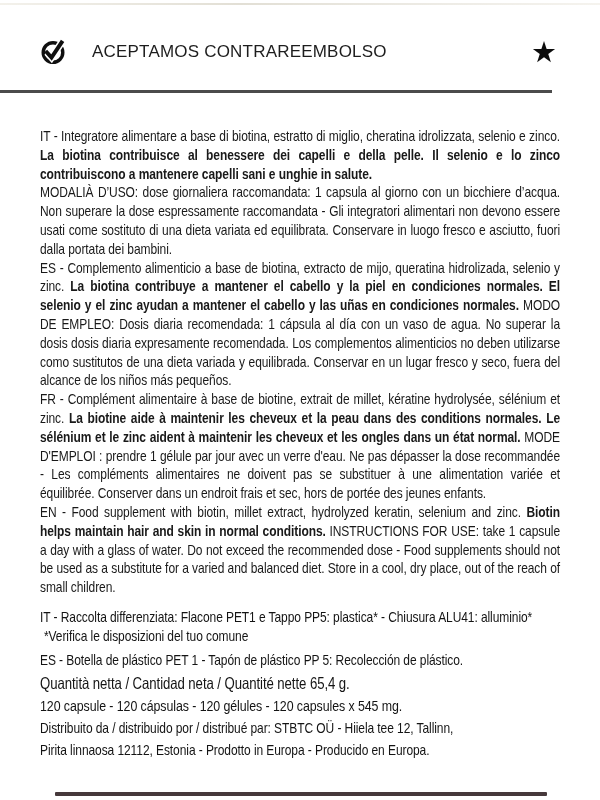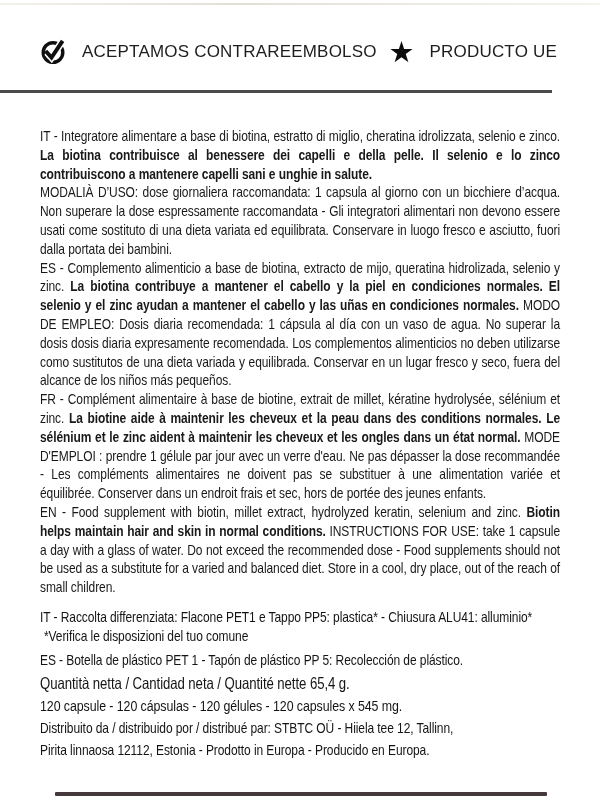--- a/index.html
+++ b/index.html
@@ -14,21 +14,21 @@
   }
   .top-faint-line {
     position: absolute; top: 3px; left: 0;
     width: 600px; height: 2px;
     background: linear-gradient(90deg, #f3f1eb, #e2dfd5 40%, #eeece6 75%, #f5f3ee);
   }
   .header {
     position: absolute; top: 38px; left: 40px; width: 517px;
     display: flex; align-items: center; justify-content: space-between;
   }
-  .badge { display: flex; align-items: center; gap: 15px; }
+  .badge { display: flex; align-items: center; gap: 25px; }
   .badge-label {
     font-size: 17px; color: #1d1d1d; letter-spacing: 0.2px; white-space: nowrap;
   }
   .check-icon { display: block; }
   .star {
     font-family: "DejaVu Sans", sans-serif;
     font-size: 29px; line-height: 26px; color: #0c0c0c;
   }
   .divider-bar {
     position: absolute; top: 90px; left: 0;
@@ -75,21 +75,20 @@
     <div class="badge">
       <svg class="check-icon" width="27" height="27" viewBox="0 0 27 27" aria-hidden="true">
         <circle cx="13" cy="14.5" r="9.8" fill="none" stroke="#0f0f0f" stroke-width="3.4"></circle>
         <path d="M7 14.5 L11.5 19.5 L21.5 4.5" fill="none" stroke="#ffffff" stroke-width="7"></path>
         <path d="M7 14.5 L11.5 19.5 L21.5 4.5" fill="none" stroke="#0f0f0f" stroke-width="4" stroke-linecap="square"></path>
       </svg>
       <span class="badge-label">ACEPTAMOS CONTRAREEMBOLSO</span>
     </div>
     <div class="badge">
       <span class="star">★</span>
-      <span class="badge-label">PRODUCTO UE</span>
     </div>
   </header>
 
   <div class="divider-bar"></div>
 
   <main class="label-body">
     <p><span>IT - Integratore alimentare a base di biotina, estratto di miglio, cheratina idrolizzata, selenio e zinco. </span><b>La biotina contribuisce al benessere dei capelli e della pelle. Il selenio e lo zinco contribuiscono a mantenere capelli sani e unghie in salute.</b></p>
     <p><span>MODALIÀ D’USO: dose giornaliera raccomandata: 1 capsula al giorno  con un bicchiere d’acqua. Non superare la dose espressamente raccomandata - Gli integratori alimentari non devono essere usati come sostituto di una dieta variata ed equilibrata. Conservare in luogo fresco e asciutto, fuori dalla portata dei bambini.</span></p>
     <p><span>ES - Complemento alimenticio a base de biotina, extracto de mijo, queratina hidrolizada, selenio y zinc. </span><b>La biotina contribuye a mantener el cabello y la piel en condiciones normales. El selenio y el zinc ayudan a mantener el cabello y las uñas en condiciones normales.</b><span> MODO DE EMPLEO: Dosis diaria recomendada: 1 cápsula al día con un vaso de agua. No superar la dosis dosis diaria expresamente recomendada. Los complementos alimenticios no deben utilizarse como sustitutos de una dieta variada y equilibrada. Conservar en un lugar fresco y seco, fuera del alcance de los niños más pequeños.</span></p>
     <p><span>FR  -  Complément alimentaire à base de biotine, extrait de millet, kératine hydrolysée, sélénium et zinc. </span><b>La biotine aide à maintenir les cheveux et la peau dans des conditions normales. Le sélénium et le zinc aident à maintenir les cheveux et les ongles dans un état normal.</b><span> MODE D'EMPLOI : prendre 1 gélule par jour avec un verre d'eau. Ne pas dépasser la dose recommandée - Les compléments alimentaires ne doivent pas se substituer à une alimentation variée et équilibrée. Conserver dans un endroit frais et sec, hors de portée des jeunes enfants.</span></p>

